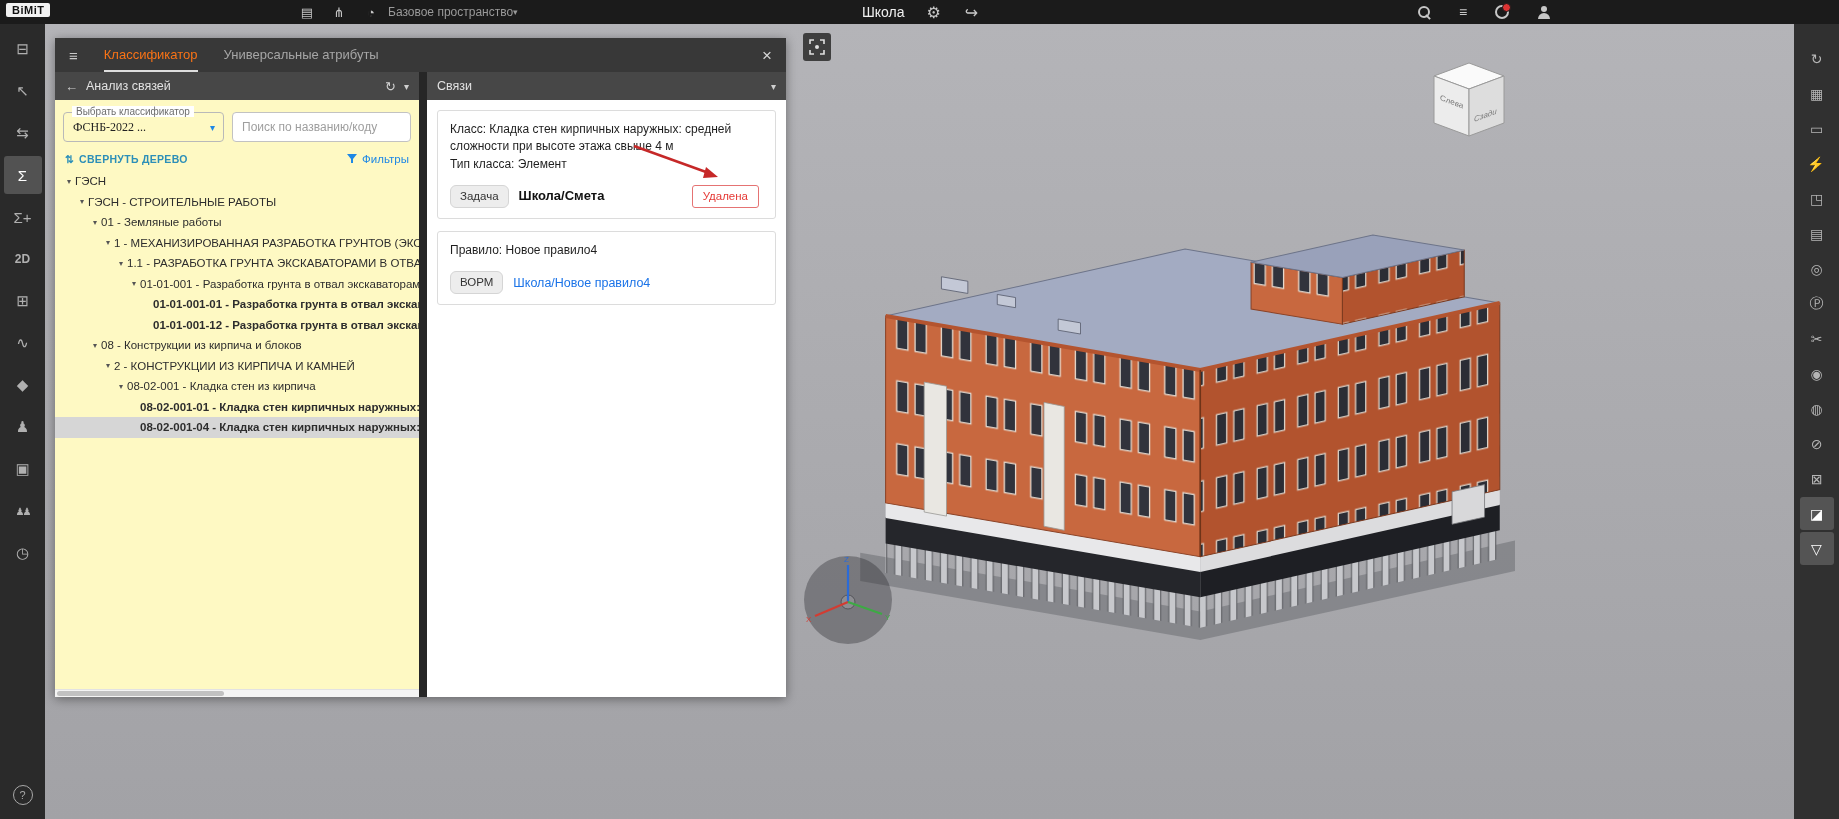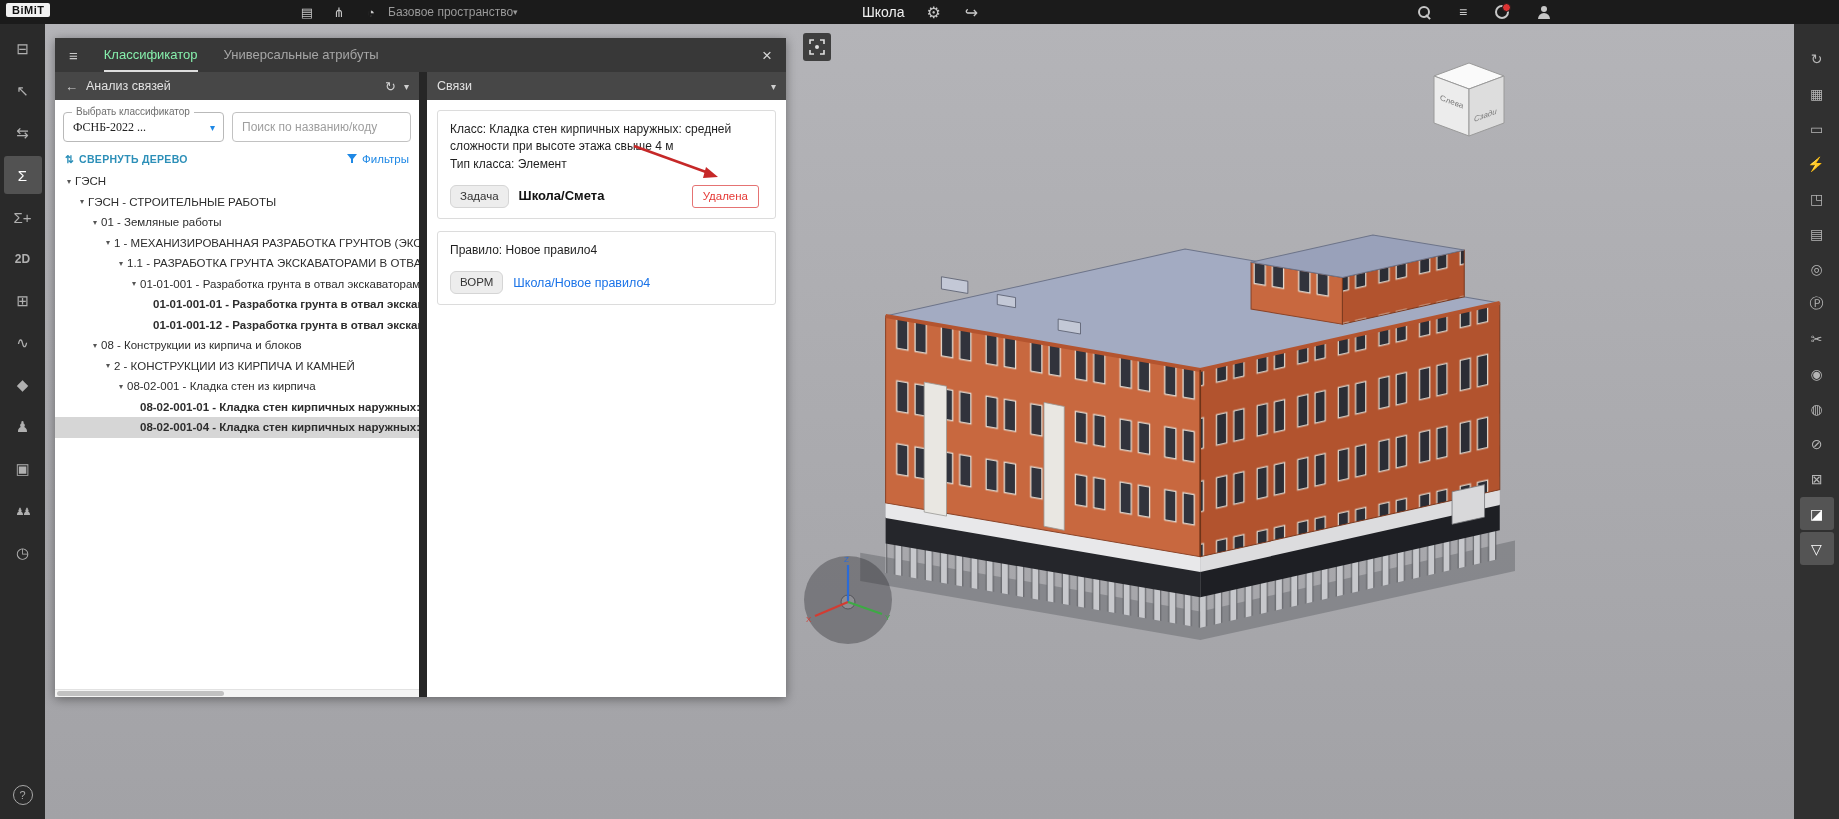--- a/index.html
+++ b/index.html
@@ -59,35 +59,35 @@
   .viewcube { position:absolute; left:1383px; top:36px; width:82px; height:84px; }
   .gizmo { position:absolute; left:755px; top:528px; width:96px; height:96px; }
 
   
   .panel { position:absolute; left:55px; top:38px; width:731px; height:659px; background:#2b2b2b;
       z-index:30; box-shadow:0 2px 10px rgba(0,0,0,.4); }
   .tabsbar { height:34px; display:flex; align-items:center; padding:0 14px; gap:26px; background:#383838; }
   .collapse-ic { color:#c9c9c9; font-size:15px; }
   .tab { height:34px; display:flex; align-items:center; font-size:13px; color:#a6a6a6;
       border-bottom:2px solid transparent; cursor:default; }
-  .tab.active { color:#86efac; border-bottom-color:#dedede; }
+  .tab.active { color:#f97316; border-bottom-color:#dedede; }
   .tab-close { margin-left:auto; color:#d6d6d6; font-size:17px; line-height:1; }
 
   .panel-body { display:flex; height:625px; }
   .col-left { width:364px; display:flex; flex-direction:column; }
   .col-seam { width:8px; background:#262626; }
   .col-right { width:359px; display:flex; flex-direction:column; }
 
   .subheader { height:28px; background:#474747; color:#e2e2e2; display:flex; align-items:center;
       padding:0 10px; font-size:12.5px; gap:8px; }
   .subheader .sp { flex:1; }
   .sh-ic { color:#d0d0d0; font-size:13px; }
   .sh-caret { color:#d0d0d0; font-size:10px; }
 
-  .tree-body { flex:1; background:#ffffff; position:relative; overflow:hidden; }
+  .tree-body { flex:1; background:#fef9c3; position:relative; overflow:hidden; }
   .controls { display:flex; gap:8px; padding:12px 8px 0 8px; }
   .selbox { position:relative; flex:1; height:30px; border:1px solid #b9b9b9; border-radius:4px; }
   .selbox .flabel { position:absolute; top:-7px; left:8px; background:#fff; padding:0 4px;
       font-size:10px; color:#6d6d6d; white-space:nowrap; }
   .selbox .val { font-size:12px; color:#222; padding:7px 9px; white-space:nowrap;font-family:Liberation Serif, serif; }
   .selbox .scaret { position:absolute; right:8px; top:9px; color:#1e88e5; font-size:10px; }
   .searchbox { flex:1; height:30px; border:1px solid #c2c2c2; border-radius:4px; padding:0 9px;
       font-size:12px; color:#222; font-family:"Liberation Sans",sans-serif; outline:none; }
   .searchbox::placeholder { color:#9e9e9e; }
 

